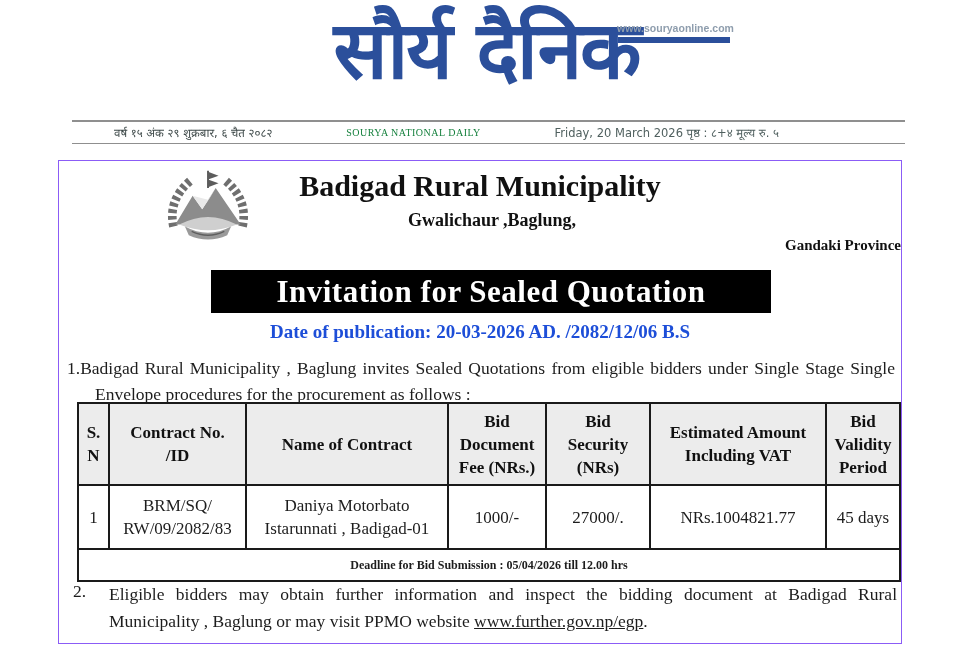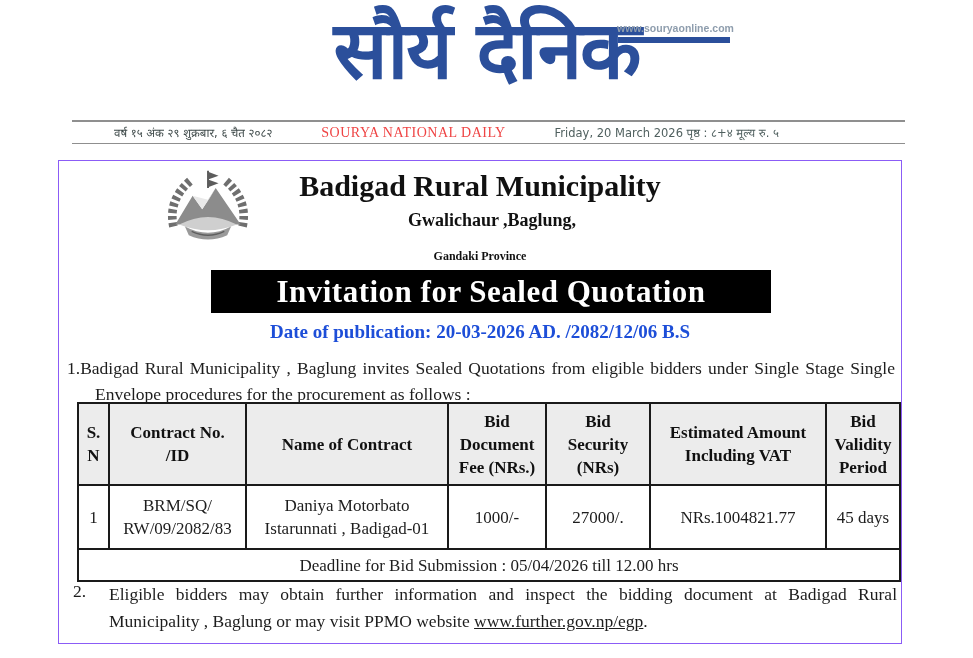--- a/index.html
+++ b/index.html
@@ -21,31 +21,31 @@
   }
   .masthead-rule{position:absolute;left:618px;top:37px;width:112px;height:6px;background:#2b4f9b;}
   
   .dateline{
     position:absolute;left:72px;top:120px;width:833px;height:21px;
     border-top:2px solid #8f8f8f;border-bottom:1.5px solid #8f8f8f;
     display:flex;align-items:center;justify-content:space-between;
     font-size:12px;
   }
   .dateline .dl-left{padding-left:42px;color:#3f4a4a;font-family:"DejaVu Sans",sans-serif;font-size:11.5px;}
-  .dateline .dl-center{color:#ef4444;font-family:"Liberation Serif",serif;font-size:14px;letter-spacing:.5px;}
+  .dateline .dl-center{color:#15803d;font-family:"Liberation Serif",serif;font-size:10px;letter-spacing:.5px;}
   .dateline .dl-right{padding-right:126px;color:#50605f;font-family:"DejaVu Sans",sans-serif;font-size:11.5px;white-space:nowrap;}
   
   .notice-box{
     position:absolute;left:58px;top:160px;width:844px;height:484px;
     border:1px solid #8b5cf6;box-sizing:border-box;background:#fff;
   }
   .emblem{position:absolute;left:100px;top:6px;width:98px;height:96px;}
   .org-name{position:absolute;left:0;top:8px;width:100%;text-align:center;font-weight:700;font-size:30px;color:#111;}
   .org-address{position:absolute;left:0;top:49px;width:100%;text-align:center;font-weight:700;font-size:18px;color:#111;margin-left:12px;}
-  .org-province{position:absolute;left:0;top:88px;width:100%;text-align:center;font-weight:700;font-size:12px;color:#111;}
+  .org-province{position:absolute;left:0;top:76px;width:100%;text-align:right;font-weight:700;font-size:15px;color:#111;}
   .banner{
     position:absolute;left:152px;top:109px;width:560px;height:43px;background:#000000;
     display:flex;align-items:center;justify-content:center;
     color:#fff;font-weight:700;font-size:31px;letter-spacing:.5px;
   }
   .pub-date{position:absolute;left:0;top:160px;width:100%;text-align:center;font-weight:700;font-size:19px;color:#1d4ed8;}
   .intro-para{
     position:absolute;left:8px;top:194px;width:828px;
     font-size:17.5px;line-height:26px;text-align:justify;
     padding-left:28px;text-indent:-28px;box-sizing:border-box;color:#1d1d1d;
@@ -54,21 +54,21 @@
   .quote-table{
     position:absolute;left:18px;top:241px;border-collapse:collapse;table-layout:fixed;width:822px;
   }
   .quote-table th,.quote-table td{
     border:2px solid #1a1a1a;text-align:center;vertical-align:middle;
     white-space:pre-line;padding:2px 3px;overflow:hidden;
   }
   .quote-table th{background:#ececec;font-weight:700;font-size:17px;line-height:23px;height:76px;color:#111;}
   .quote-table td{background:#fff;font-size:17px;line-height:23px;color:#1d1d1d;}
   .quote-table tr.data-row td{height:58px;}
-  .quote-table td.deadline-cell{height:26px;font-size:17px;}
+  .quote-table td.deadline-cell{height:26px;font-size:12px;font-weight:bold;}
   
   .clause2{position:absolute;left:8px;top:420px;width:830px;box-sizing:border-box;}
   .clause2 .clause-number{position:absolute;left:6px;top:0;font-size:17.5px;}
   .clause2 .clause-body{
     margin-left:42px;font-size:17.5px;line-height:27px;text-align:justify;color:#1d1d1d;
   }
   .clause2 .clause-link{text-decoration:underline;color:#1d1d1d;cursor:pointer;}
 </style>
 </head>
 <body>

